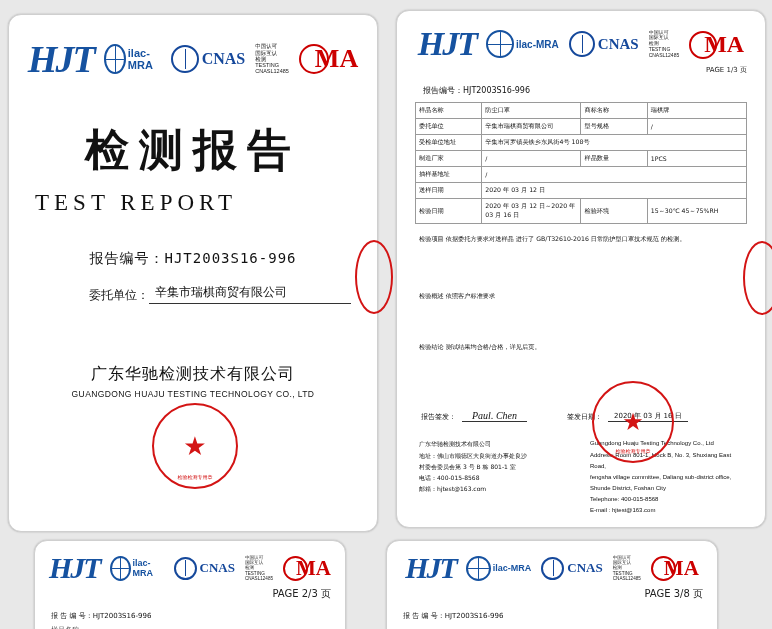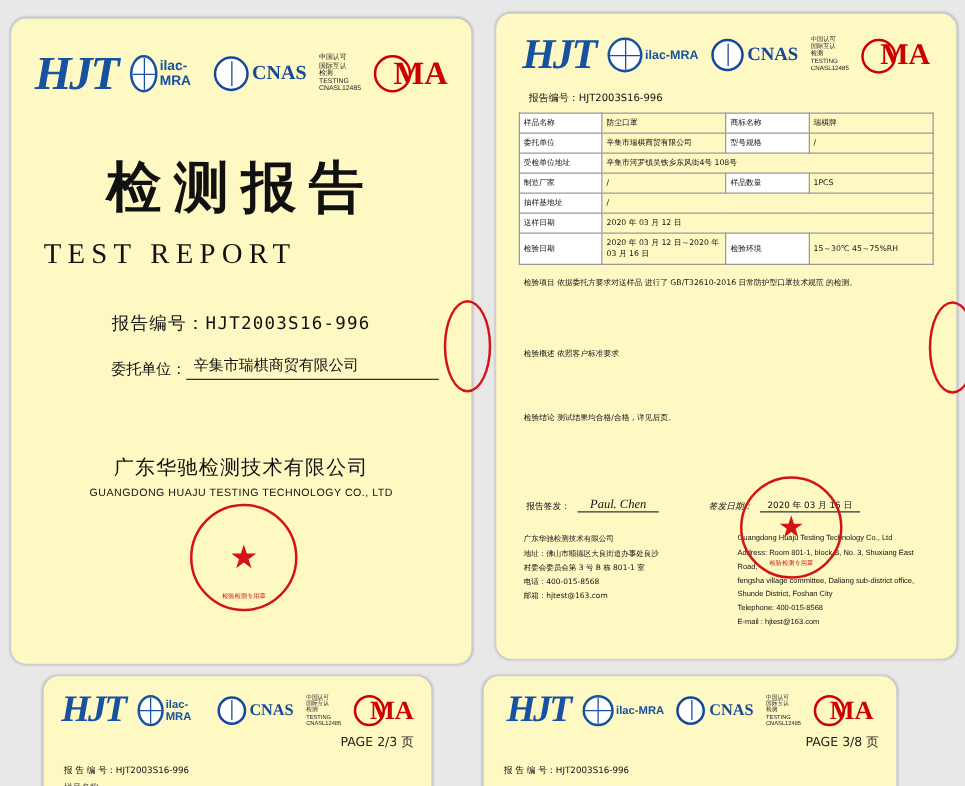--- a/index.html
+++ b/index.html
@@ -2,21 +2,21 @@
 <html><head>
 <meta charset="utf-8">
 <style>
   html,body{margin:0;padding:0;}
   body{
     width:772px;height:629px;overflow:hidden;
     background:#e8e8e8;
     font-family:"Liberation Sans","DejaVu Sans",sans-serif;
     position:relative;
   }
-  .page{position:absolute;background:#fef9c3;box-shadow:0 0 2px rgba(0,0,0,.25);border-radius:13px;}
+  .page{position:absolute;background:#ffffff;box-shadow:0 0 2px rgba(0,0,0,.25);border-radius:13px;}
 
   
   .logo-row{display:flex;align-items:center;justify-content:center;gap:10px;}
   .hjt{font-family:"Liberation Serif","DejaVu Serif",serif;font-weight:bold;color:#1652a0;letter-spacing:-2px;font-style:italic;}
   .hjt .t{position:relative;}
   .ilac{display:flex;align-items:center;gap:2px;}
   .ilac-circle{border-radius:50%;border:2px solid #1652a0;position:relative;overflow:hidden;background:#fff;}
   .ilac-circle:before{content:"";position:absolute;left:0;right:0;top:50%;height:1px;background:#1652a0;}
   .ilac-circle:after{content:"";position:absolute;left:50%;top:0;bottom:0;width:1px;background:#1652a0;}
   .ilac-txt{color:#1652a0;font-weight:bold;font-family:"Liberation Sans",sans-serif;}
@@ -144,20 +144,21 @@
         <div>检测</div>
         <div>TESTING</div>
         <div>CNASL12485</div>
       </div>
       <div class="cma" style="font-size:24px;padding-left:15px;">
         <span class="ring" style="left:0;top:0;width:24px;height:24px;"></span>
         <span>MA</span>
       </div>
     </div>
 
+    <div class="pagenum">PAGE 1/3 页</div>
 
     <div class="reportline">
       <span>报告编号：</span><span>HJT2003S16-996</span>
     </div>
 
     <table class="meta">
       <tbody>
           <tr>
         <td class="k">样品名称</td>
         <td class="v">防尘口罩</td>
@@ -197,21 +198,21 @@
     </tbody>
       </table>
 
     <div class="note">检验项目 依据委托方要求对送样品 进行了 GB/T32610-2016 日常防护型口罩技术规范 的检测。</div>
     <div class="note" style="margin-top:46px;">检验概述 依照客户标准要求</div>
     <div class="note" style="margin-top:40px;">检验结论 测试结果均合格/合格，详见后页。</div>
 
     <div class="sign-row" style="margin-top:58px;">
       <span>报告签发：</span>
       <span class="sig">Paul. Chen</span>
-      <span style="margin-left:34px;font-style:italic;">签发日期：</span>
+      <span style="margin-left:34px;">签发日期：</span>
       <span class="date">2020 年 03 月 16 日</span>
     </div>
 
     <div class="addr">
       <div class="col">
         <div>广东华驰检测技术有限公司</div>
         <div>地址：佛山市顺德区大良街道办事处良沙</div>
         <div>村委会委员会第 3 号 B 栋 801-1 室</div>
         <div>电话：400-015-8568</div>
         <div>邮箱：hjtest@163.com</div>

